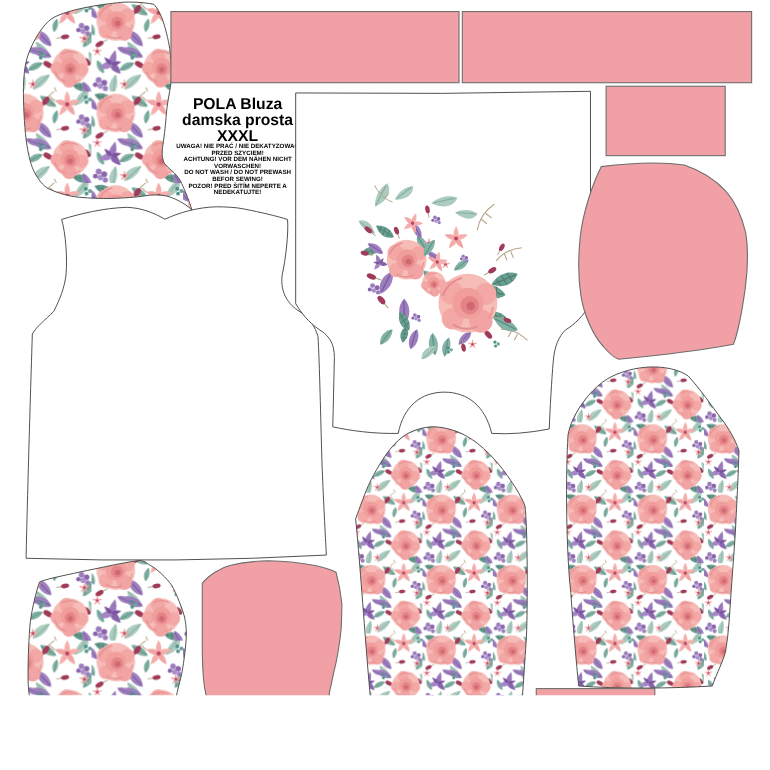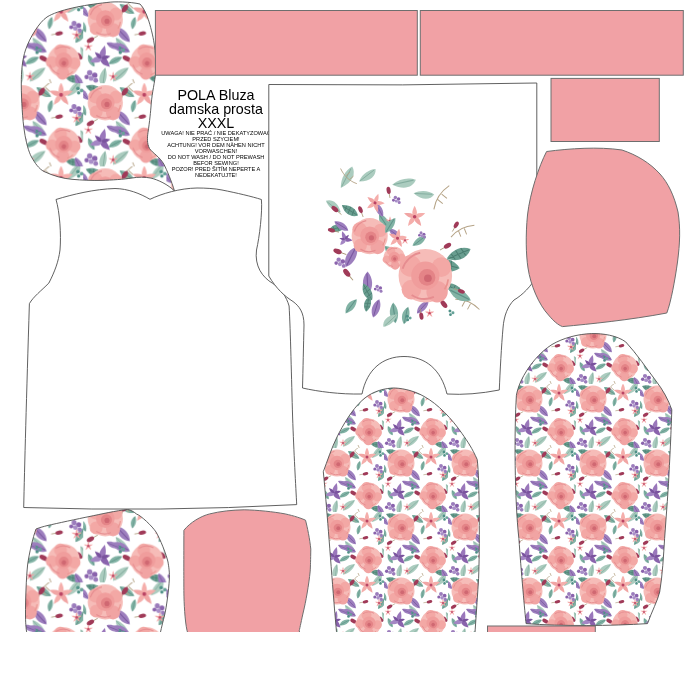--- a/index.html
+++ b/index.html
@@ -1,16 +1,16 @@
 <!DOCTYPE html>
 <html><head>
 <meta charset="utf-8">
 <style>
 html,body{margin:0;padding:0;background:#ffffff;}
-#panel{width:700px;height:632px;position:relative;font-family:"Liberation Sans",sans-serif;}
+#panel{width:700px;height:632px;position:relative;font-family:"Liberation Sans",sans-serif;font-weight:bold;}
 svg{display:block;}
 </style>
 </head>
 <body>
 <div id="panel">
 <svg width="700" height="700" viewBox="0 0 700 700">
 <defs>
 
 <g id="rose">
   <circle r="12.5" fill="#f6bcb8"></circle>

